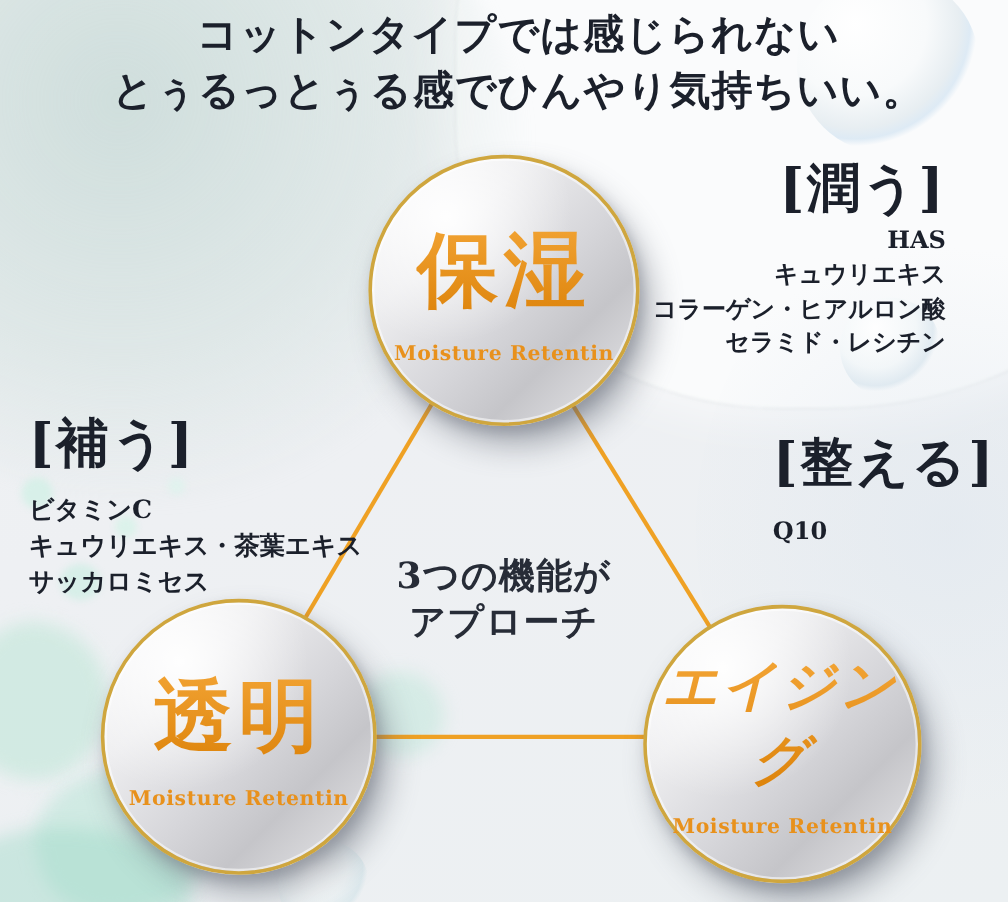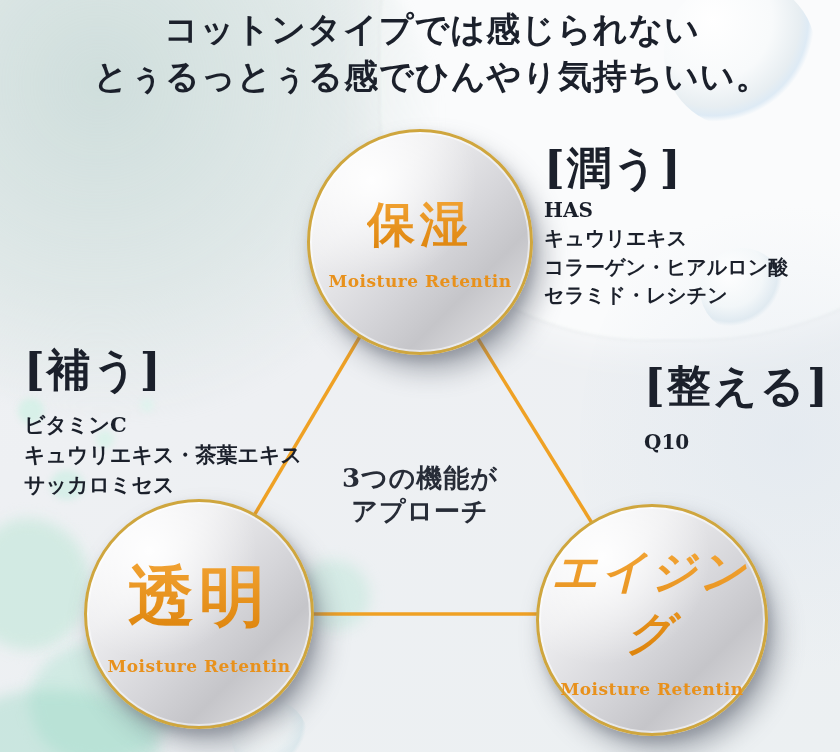--- a/index.html
+++ b/index.html
@@ -69,39 +69,39 @@
   }
   .node .title{
     color:#e8911c;font-weight:700;letter-spacing:5px;
     background:linear-gradient(180deg,#f1a232 10%,#de850d 90%);
     -webkit-background-clip:text;background-clip:text;-webkit-text-fill-color:transparent;
   }
   .node .subtitle{
     color:#e8911c;font-weight:700;font-size:17px;letter-spacing:0.5px;margin-top:14px;
   }
   .node.top{left:307px;top:129px;width:220px;height:220px;}
-  .node.top .title{font-size:48px;}
+  .node.top .title{font-size:68px;}
   .node.left{left:84px;top:499px;width:224px;height:224px;}
   .node.left .title{font-size:66px;}
   .node.right{left:536px;top:504px;width:226px;height:226px;}
   .node.right .title{font-size:46px;font-style:italic;letter-spacing:2px;padding-right:4px;}
   
   .group{position:absolute;color:#1b202b;}
   .group .g-head{font-size:44px;font-weight:700;letter-spacing:2px;line-height:1;}
   .group ul{list-style:none;margin:18px 0 0 0;padding:0;font-weight:700;line-height:1.42;}
-  .group.uruou{left:544px;top:146px;}
+  .group.uruou{left:544px;top:136px;text-align:right;}
   .group.uruou ul{font-size:20px;margin-top:6px;}
   .group.oginau{left:24px;top:348px;}
   .group.oginau ul{font-size:21px;}
   .group.totonoeru{left:644px;top:364px;}
   .group.totonoeru ul{font-size:20px;margin-top:20px;}
   
   .center-caption{
     position:absolute;left:250px;top:462px;width:340px;text-align:center;
-    color:#272c37;font-size:26px;font-weight:700;line-height:1.28;letter-spacing:1px;
+    color:#272c37;font-size:30px;font-weight:700;line-height:1.28;letter-spacing:1px;
   }
   .center-caption .l{display:block;}
 </style>
 </head>
 <body>
 
 <div class="bg-layer">
   <div class="wash-white"></div>
   <div class="wash-topleft"></div>
   <div class="wash-right"></div>

